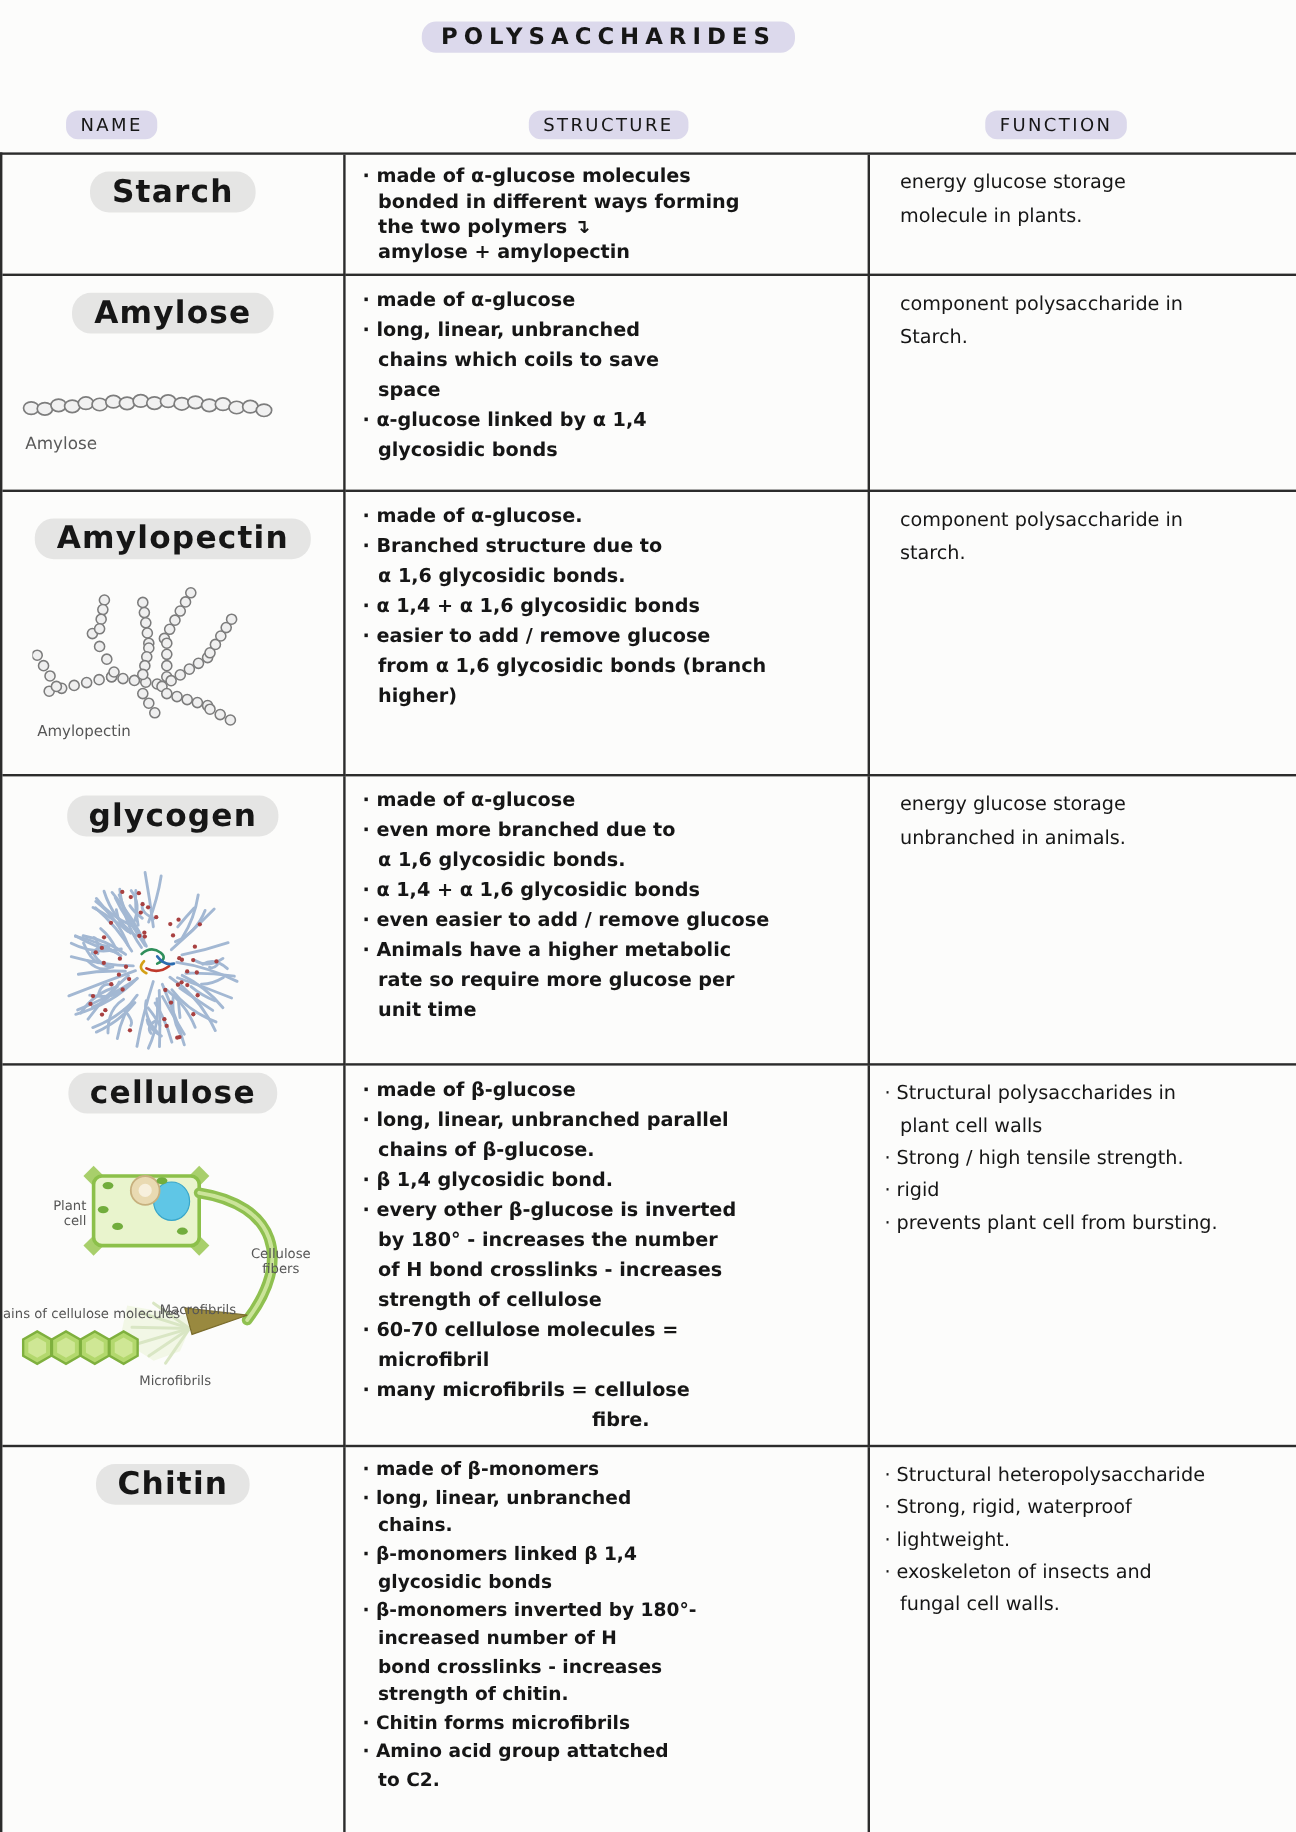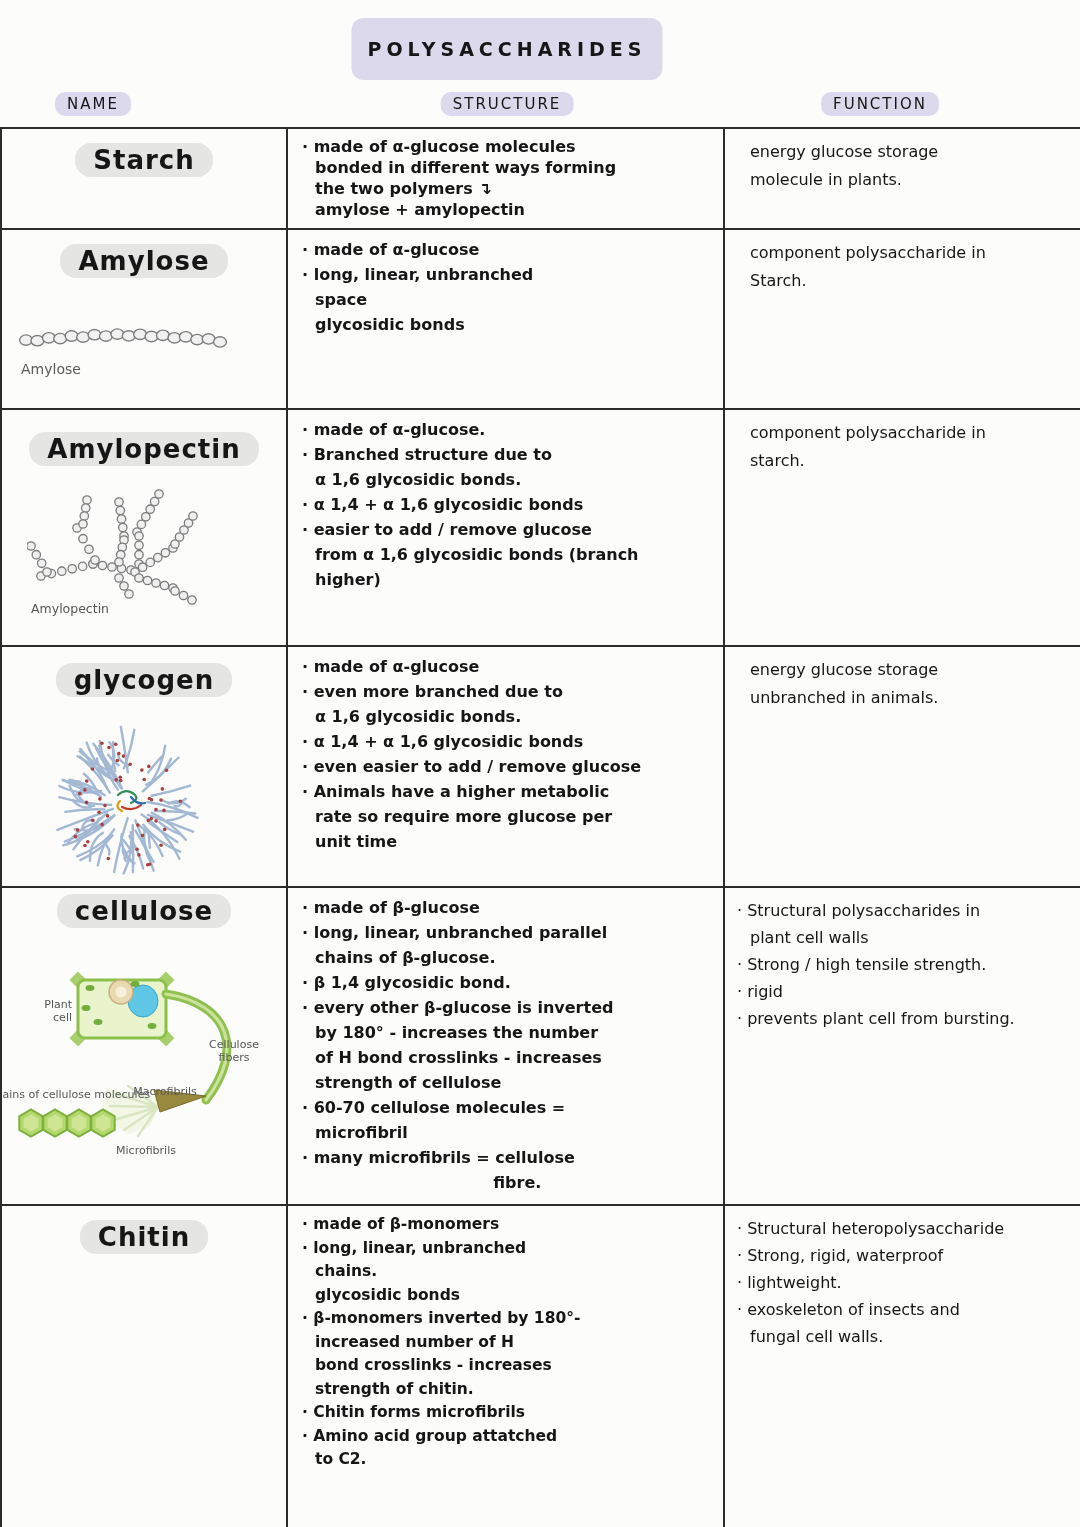--- a/index.html
+++ b/index.html
@@ -1,18 +1,18 @@
 <!DOCTYPE html>
 <html><head>
 <meta charset="utf-8">
 <style>
   body{margin:0;background:#e9e9e9;}
   #page{position:relative;width:1080px;height:1527px;margin:0 auto;background:#fcfcfb;
         font-family:"DejaVu Sans",sans-serif;color:#161616;overflow:hidden;}
-  .hl{background:#dcd9ec;border-radius:12px;padding:20px 16px;display:inline-block;}
+  .hl{background:#dcd9ec;border-radius:12px;padding:2px 16px;display:inline-block;}
   #title{position:absolute;top:18px;left:507px;transform:translateX(-50%);
          font-size:19px;font-weight:bold;letter-spacing:5px;white-space:nowrap;}
   .col-header{position:absolute;top:92px;transform:translateX(-50%);
               font-size:15px;font-weight:normal;letter-spacing:2px;white-space:nowrap;}
   .col-header .hl{padding:3px 12px;border-radius:10px;}
   #hdr-name{left:93px;} #hdr-structure{left:507px;} #hdr-function{left:880px;}
   #table{position:absolute;top:127px;left:0;width:1080px;height:1400px;display:grid;
          grid-template-columns:286px 437px 357px;
          grid-template-rows:101px 180px 237px 241px 318px 323px;
          border-top:2px solid #2c2c2c;border-left:2px solid #2c2c2c;}
@@ -83,21 +83,23 @@
           <ellipse cx="156.4" cy="21.8" rx="6.4" ry="5.2" fill="#f1f1f1" stroke="#7d7d7d" stroke-width="1.4"></ellipse>
           <ellipse cx="167.8" cy="20.8" rx="6.4" ry="5.2" fill="#f1f1f1" stroke="#7d7d7d" stroke-width="1.4"></ellipse>
           <ellipse cx="179.2" cy="23.6" rx="6.4" ry="5.2" fill="#f1f1f1" stroke="#7d7d7d" stroke-width="1.4"></ellipse>
           <ellipse cx="190.6" cy="22.9" rx="6.4" ry="5.2" fill="#f1f1f1" stroke="#7d7d7d" stroke-width="1.4"></ellipse>
           <ellipse cx="202.0" cy="25.9" rx="6.4" ry="5.2" fill="#f1f1f1" stroke="#7d7d7d" stroke-width="1.4"></ellipse>
           <text x="3" y="58" font-size="14" fill="#5a5a5a">Amylose</text>
         </svg></div>
       <div class="cell c2 struct-cell r1">
         <span class="line b">· made of α-glucose</span>
         <span class="line b">· long, linear, unbranched</span>
+        <span class="line">chains which coils to save</span>
         <span class="line">space</span>
+        <span class="line b">· α-glucose linked by α 1,4</span>
         <span class="line">glycosidic bonds</span>
       </div>
       <div class="cell c3 func-cell r1">
         <span class="line">component polysaccharide in</span>
         <span class="line">Starch.</span>
       </div>
       <div class="cell c1 name-cell r2"><span class="name-pill">Amylopectin</span><svg width="192" height="130" viewBox="0 0 192 130" class="amylopectin-svg">
           <circle cx="14.0" cy="88.0" r="4.2" fill="#efefef" stroke="#7c7c7c" stroke-width="1.3"></circle>
           <circle cx="24.4" cy="85.6" r="4.2" fill="#efefef" stroke="#7c7c7c" stroke-width="1.3"></circle>
           <circle cx="34.8" cy="83.2" r="4.2" fill="#efefef" stroke="#7c7c7c" stroke-width="1.3"></circle>
@@ -374,20 +376,21 @@
         <span class="line">plant cell walls</span>
         <span class="line b">· Strong / high tensile strength.</span>
         <span class="line b">· rigid</span>
         <span class="line b">· prevents plant cell from bursting.</span>
       </div>
       <div class="cell c1 name-cell r5 last"><span class="name-pill">Chitin</span></div>
       <div class="cell c2 struct-cell r5 last">
         <span class="line b">· made of β-monomers</span>
         <span class="line b">· long, linear, unbranched</span>
         <span class="line">chains.</span>
+        <span class="line b">· β-monomers linked β 1,4</span>
         <span class="line">glycosidic bonds</span>
         <span class="line b">· β-monomers inverted by 180°-</span>
         <span class="line">increased number of H</span>
         <span class="line">bond crosslinks - increases</span>
         <span class="line">strength of chitin.</span>
         <span class="line b">· Chitin forms microfibrils</span>
         <span class="line b">· Amino acid group attatched</span>
         <span class="line">to C2.</span>
       </div>
       <div class="cell c3 func-cell r5 last">

